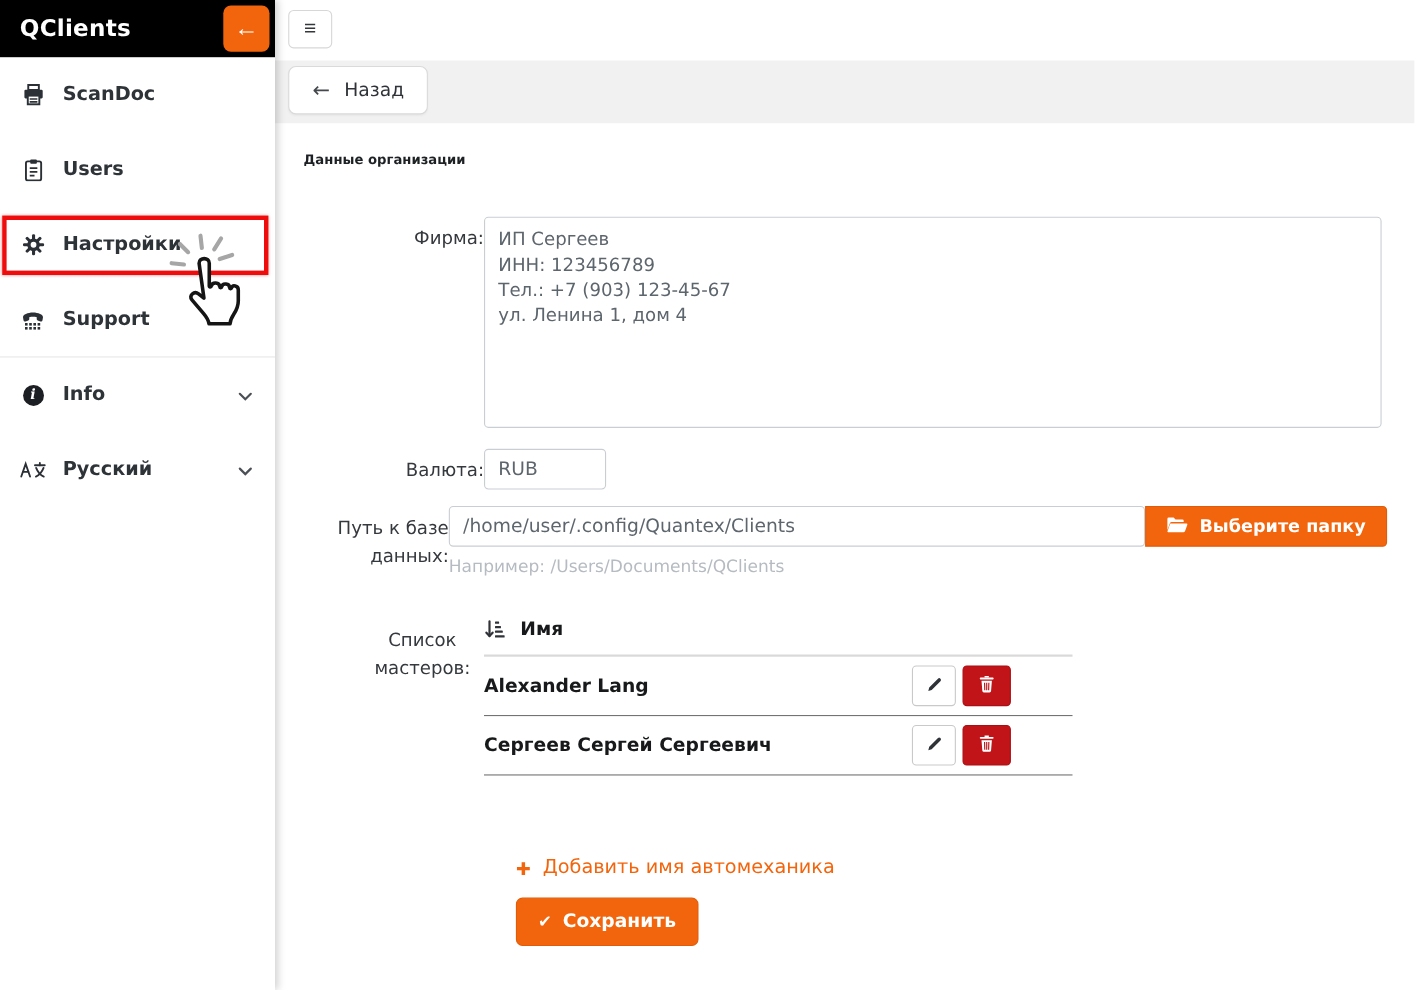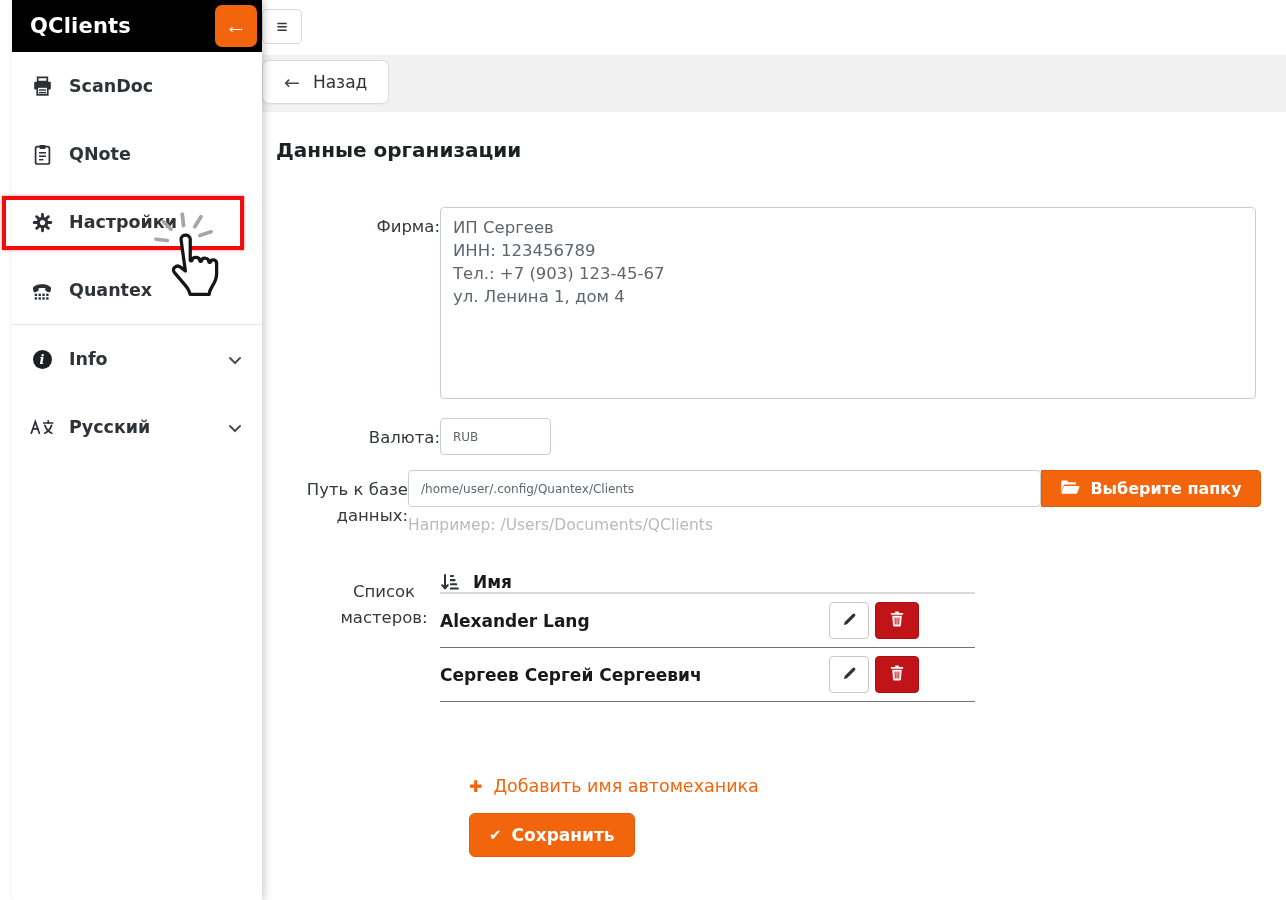--- a/index.html
+++ b/index.html
@@ -1,21 +1,21 @@
 <!DOCTYPE html>
 <html style="--accent: #f2650d; --danger: #c01418; --highlight: #ee0c0c;"><head>
 <meta charset="utf-8">
 <style>
   * { margin:0; padding:0; box-sizing:border-box; }
   html,body { width:1286px; height:900px; overflow:hidden; }
   body { font-family:"DejaVu Sans","Liberation Sans",sans-serif; background:#fff; color:#2e3338; }
   #app { position:relative; width:1286px; height:900px; background:#fff; }
 
   
-  .sidebar { position:absolute; left:12px; top:0; width:250px; height:900px; background:#fff;
+  .sidebar { position:absolute; left:0; top:0; width:250px; height:900px; background:#fff;
              box-shadow:3px 0 7px rgba(0,0,0,.18); z-index:2; }
   .sidebar-header { height:52px; background:#000; display:flex; align-items:center; padding-left:18px; position:relative; }
   .brand { color:#fff; font-size:21px; font-weight:700; letter-spacing:.2px; }
   .collapse-btn { position:absolute; right:5px; top:5px; width:42px; height:42px; border:none; border-radius:7px;
                   background:var(--accent,#f2650d); color:#fff; font-size:22px; line-height:1; cursor:pointer; }
   .side-item { display:flex; align-items:center; gap:15px; padding:0 20px 0 18px; height:68px; cursor:pointer; }
   .side-item .s-icon { width:24px; display:flex; justify-content:center; color:#2b3036; flex:0 0 24px; }
   .side-item .s-label { font-size:17.5px; font-weight:600; color:#2e3338; }
   .side-divider { border-top:1px solid #e7e7e7; }
   .chev { margin-left:auto; }
@@ -34,42 +34,42 @@
   .topbar { height:55px; background:#fff; padding:9px 0 0 12px; }
   .menu-btn { width:40px; height:35px; background:#fff; border:1px solid #d7d7d7; border-radius:5px;
               font-size:19px; font-weight:700; color:#33373b; cursor:pointer; }
   .toolbar { height:57px; background:#f1f1f2; padding:5px 0 0 12px; }
   .back-btn { height:44px; padding:0 21px; background:#fff; border:1px solid #dadada; border-radius:7px;
               font-size:17px; color:#2f3338; display:inline-flex; align-items:center; gap:13px; cursor:pointer;
               box-shadow:0 1px 2px rgba(0,0,0,.04); font-family:inherit; }
   .back-arrow { font-size:19px; color:#44484c; }
 
   .content { padding:26px 25px 0 26px; }
-  .section-title { font-size:20px; font-weight:700; color:#1d2124; }
+  .section-title { font-size:12px; font-weight:700; color:#1d2124; }
 
   .form { margin-top:45px; }
   .form-row { display:flex; align-items:flex-start; margin-bottom:15px; }
   .form-label { width:164px; text-align:right; font-size:16.5px; color:#35393d; padding-top:7px; line-height:1.6; }
   .label-narrow span { display:inline-block; width:112px; text-align:center; }
   .controls { }
 
   textarea.firm-input { width:816px; height:192px; resize:none; border:1px solid #c9ced3; border-radius:4px;
               padding:8px 12px; font-family:inherit; font-size:16.5px; color:#5d656d; line-height:1.4; outline:none; }
   input.text-input { height:37px; border:1px solid #c9ced3; border-radius:4px; padding:0 12px;
-              font-family:inherit; font-size:12px; color:#5d656d; outline:none; }
+              font-family:inherit; font-size:17px; color:#5d656d; outline:none; }
   .currency-input { width:111px; }
   .path-group { display:flex; }
   .path-input { width:633px; border-radius:4px 0 0 4px; }
   .folder-btn { width:220px; height:37px; background:var(--accent,#f2650d); border:1px solid #e25c08;
               border-radius:0 4px 4px 0; color:#fff; font-size:16px; font-weight:700; font-family:inherit;
               display:flex; align-items:center; justify-content:center; gap:10px; cursor:pointer; }
   .hint { margin-top:9px; font-size:15.5px; color:#b5bbc1; }
 
   .masters-table { width:535px; }
-  .masters-header { display:flex; align-items:center; gap:13px; border-bottom:2px solid #d9d9d9; }
+  .masters-header { display:flex; align-items:center; gap:13px; padding-bottom:13px; border-bottom:2px solid #d9d9d9; }
   .masters-header .col-name { font-size:17px; font-weight:700; color:#17191b; }
   .sort-icon { color:#2f3338; display:flex; }
   .master-row { display:flex; align-items:center; height:54px; border-bottom:1px solid #737373; padding-right:56px; }
   .master-name { flex:1; font-size:17px; font-weight:600; color:#17191b; }
   .row-btn { height:37px; border-radius:4px; cursor:pointer; display:flex; align-items:center; justify-content:center; }
   .edit-btn { width:40px; background:#fff; border:1px solid #c9c9c9; margin-right:6px; color:#2f3338; }
   .del-btn  { width:44px; background:var(--danger,#c01418); border:1px solid #ab0f13; }
 
   .actions { margin-left:193px; margin-top:74px; }
   .add-link { display:inline-flex; align-items:center; gap:11px; color:var(--accent,#f2650d);
@@ -109,21 +109,21 @@
     <div class="side-item">
       <span class="s-icon">
         <svg width="19" height="21" viewBox="0 0 22 24">
             <rect x="3" y="3" width="16" height="20" rx="2" fill="none" stroke="#2b3036" stroke-width="2"></rect>
             <rect x="7.5" y="1" width="7" height="4.5" rx="1" fill="#2b3036"></rect>
             <line x1="7" y1="10" x2="15" y2="10" stroke="#2b3036" stroke-width="1.8"></line>
             <line x1="7" y1="14" x2="15" y2="14" stroke="#2b3036" stroke-width="1.8"></line>
             <line x1="7" y1="18" x2="12" y2="18" stroke="#2b3036" stroke-width="1.8"></line>
           </svg>
       </span>
-      <span class="s-label">QNote</span>
+      <span class="s-label">Users</span>
     </div>
 
     <div class="side-item">
       <span class="s-icon">
         <svg width="21" height="21" viewBox="0 0 24 24" fill="#2b3036">
             <rect x="10.4" y="1" width="3.2" height="22" rx="1.4"></rect>
             <rect x="1" y="10.4" width="22" height="3.2" rx="1.4"></rect>
             <rect x="10.4" y="1" width="3.2" height="22" rx="1.4" transform="rotate(45 12 12)"></rect>
             <rect x="10.4" y="1" width="3.2" height="22" rx="1.4" transform="rotate(-45 12 12)"></rect>
             <circle cx="12" cy="12" r="6.6"></circle>
@@ -140,21 +140,21 @@
             <rect x="4" y="15" width="2.6" height="2.6"></rect>
             <rect x="8.2" y="15" width="2.6" height="2.6"></rect>
             <rect x="12.4" y="15" width="2.6" height="2.6"></rect>
             <rect x="16.6" y="15" width="2.6" height="2.6"></rect>
             <rect x="4" y="19" width="2.6" height="2.6"></rect>
             <rect x="8.2" y="19" width="2.6" height="2.6"></rect>
             <rect x="12.4" y="19" width="2.6" height="2.6"></rect>
             <rect x="16.6" y="19" width="2.6" height="2.6"></rect>
           </svg>
       </span>
-      <span class="s-label">Quantex</span>
+      <span class="s-label">Support</span>
     </div>
 
     <div class="side-divider"></div>
 
     <div class="side-item">
       <span class="s-icon">
         <span class="info-badge">i</span>
       </span>
       <span class="s-label">Info</span>
       <span class="chev">

